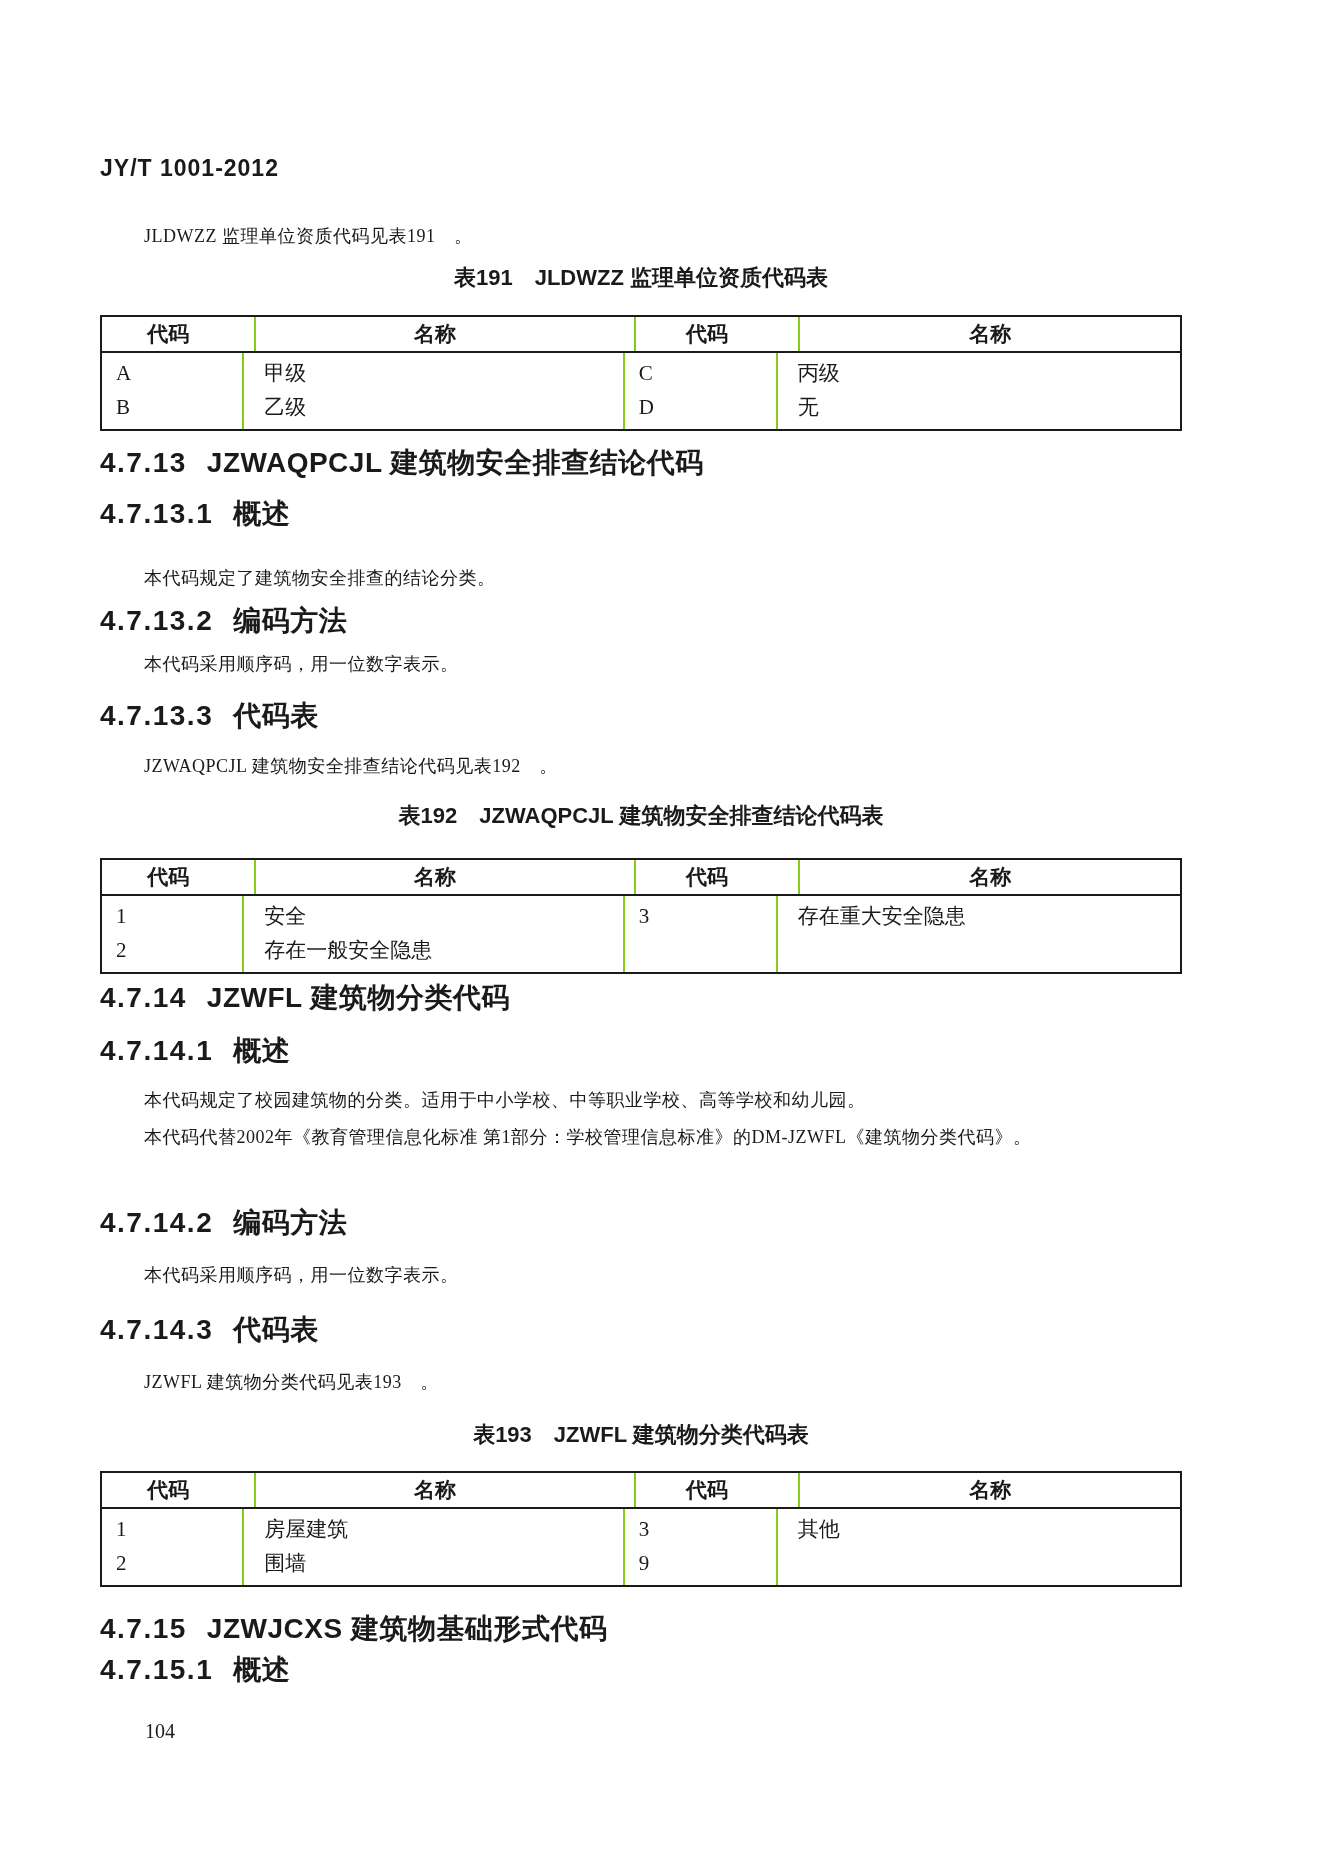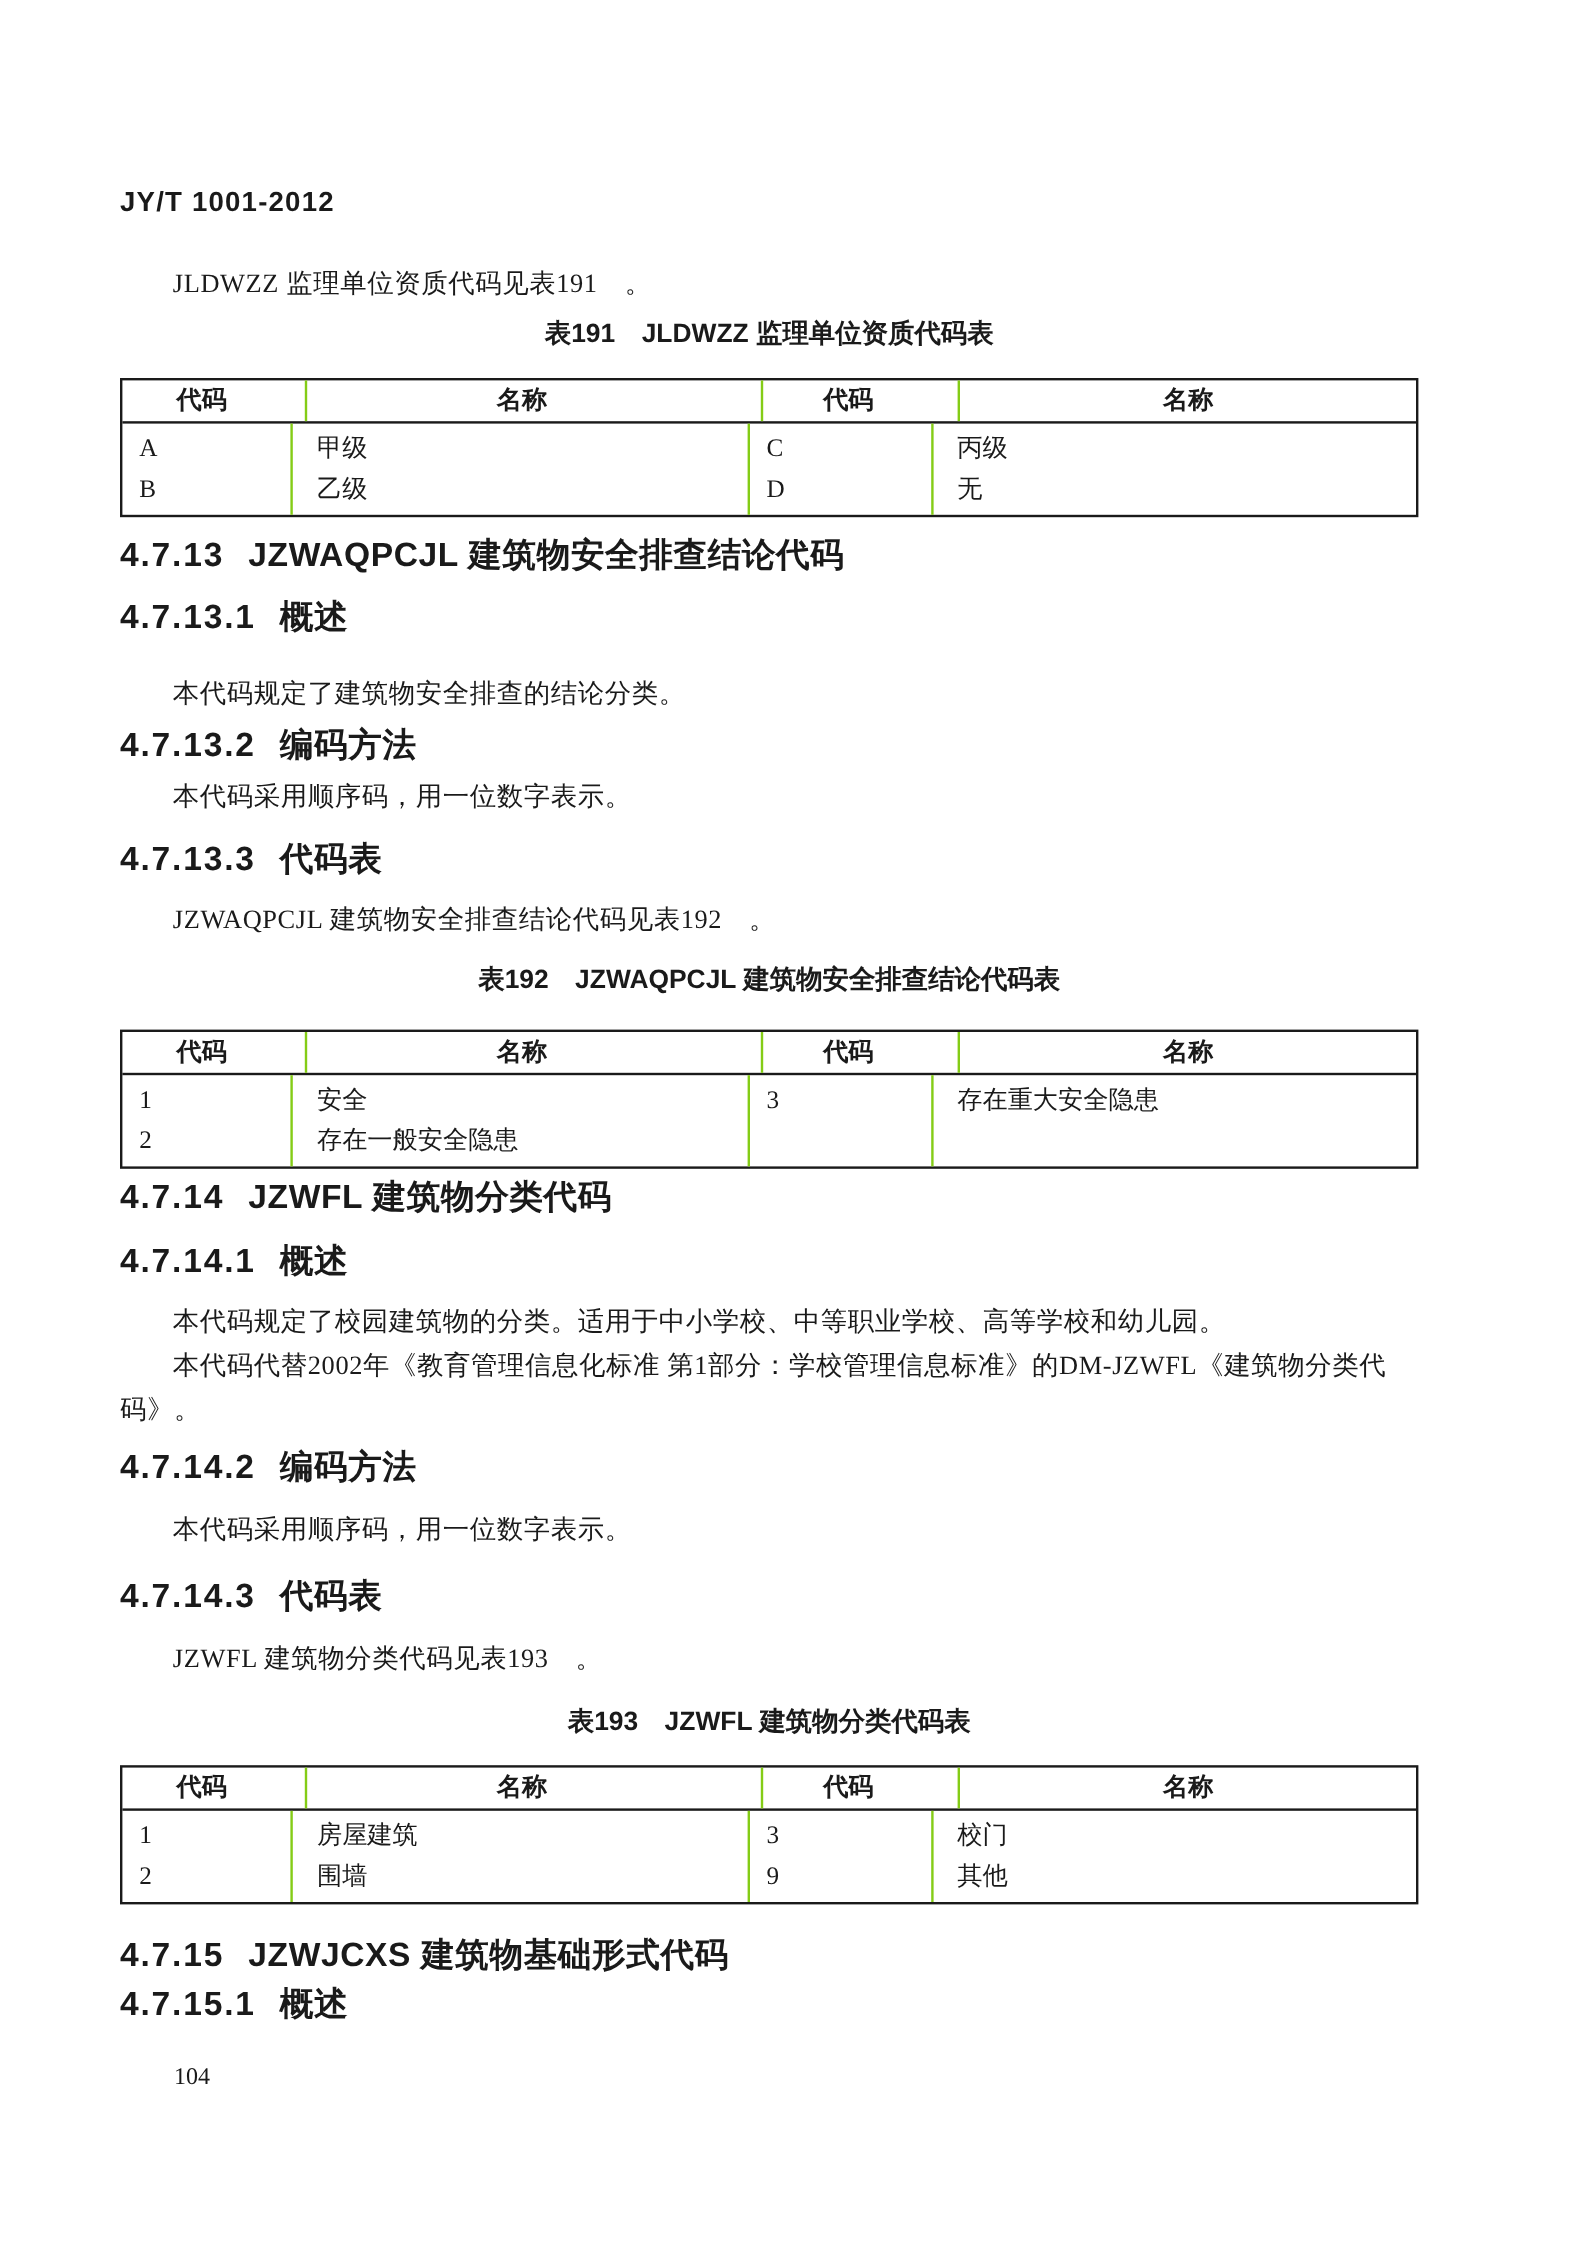--- a/index.html
+++ b/index.html
@@ -15,21 +15,21 @@
   .abs{position:absolute;left:100px;width:1090px;}
 
   .doc-code{
     top:152px;
     font-family:"Liberation Sans","DejaVu Sans",sans-serif;
     font-weight:600;
     font-size:23px;line-height:32px;
     letter-spacing:1px;
   }
   .para{
-    font-size:22px;line-height:30px;
+    font-size:18px;line-height:30px;
     text-indent:44px;
     letter-spacing:0.5px;
   }
   .para.multi{line-height:37px;}
   .heading{
     font-family:"Liberation Sans","DejaVu Sans",sans-serif;
     font-weight:700;
     font-size:28px;line-height:30px;
     letter-spacing:0.5px;
   }
@@ -211,21 +211,20 @@
       </div>
       <div class="cell td c2 name">
         <div class="cline">房屋建筑</div>
         <div class="cline">围墙</div>
       </div>
       <div class="cell td c3">
         <div class="cline">3</div>
         <div class="cline">9</div>
       </div>
       <div class="cell td c4 name">
-        <div class="cline">校门</div>
         <div class="cline">其他</div>
       </div>
     </div>
   </div>
 
   <div class="abs heading" style="top:1614px;">
     <span class="num">4.7.15</span><span>JZWJCXS 建筑物基础形式代码</span>
   </div>
 
   <div class="abs heading" style="top:1655px;">

